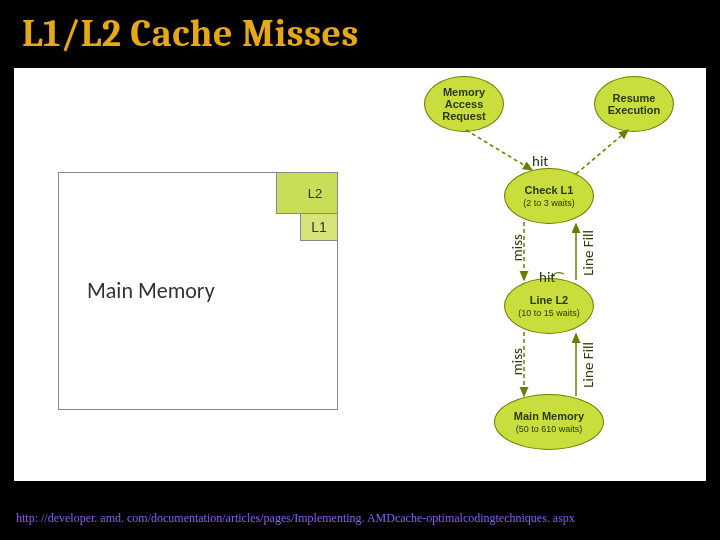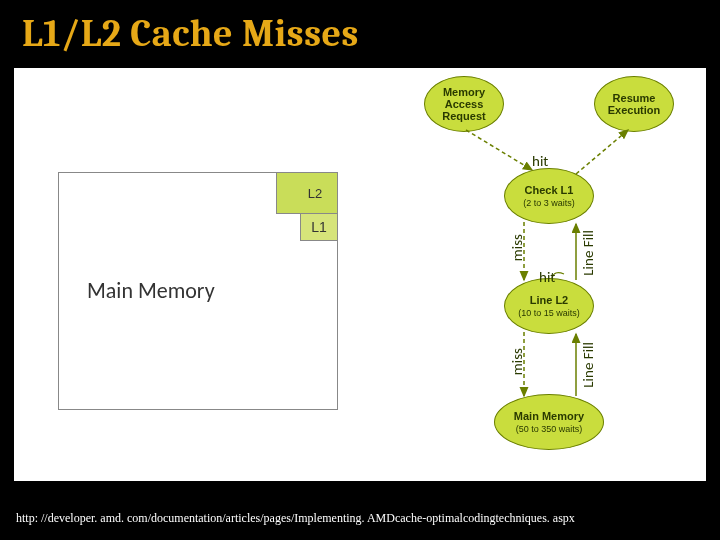--- a/index.html
+++ b/index.html
@@ -1,20 +1,20 @@
 <!DOCTYPE html>
 <html><head>
 <meta charset="utf-8">
 <style>
   * { box-sizing: border-box; margin: 0; padding: 0; }
   html, body { width: 720px; height: 540px; background: #000; font-family: Arial, Helvetica, sans-serif; overflow: hidden; }
   .slide { position: relative; width: 696px; height: 540px; background: #000; }
   .title { position: absolute; left: 22px; top: 12px; font-family: "Cambria", Georgia, serif; font-size: 38px; font-weight: 700; color: #e6a817; letter-spacing: 0.5px; }
   .content { position: absolute; left: 14px; top: 68px; width: 692px; height: 413px; background: #fff; }
-  .footer { position: absolute; left: 16px; bottom: 14px; color: #ffffff; font-size: 12px; font-family: Georgia, "Times New Roman", serif; }
+  .footer { position: absolute; left: 16px; bottom: 14px; color: #8b5cf6; font-size: 12px; font-family: Georgia, "Times New Roman", serif; }
   
   .mem-wrap { position: absolute; left: 44px; top: 84px; width: 280px; height: 260px; }
   .mem-box { position: absolute; left: 0; top: 20px; width: 280px; height: 238px; border: 1px solid #888; background: #fff; }
   .mem-label { position: absolute; left: 28px; top: 104px; font-size: 22px; color: #333; font-family: Calibri, Arial, sans-serif; }
   .l2-box { position: absolute; right: -1px; top: -1px; width: 62px; height: 42px; border: 1px solid #888; background: #c9dd59; display: flex; align-items: center; justify-content: center; font-size: 13px; color: #333; padding-left: 16px; }
   .l1-box { position: absolute; right: -1px; top: 40px; width: 38px; height: 28px; border: 1px solid #888; background: #d6e47a; display: flex; align-items: center; justify-content: center; font-size: 14px; color: #333; }
   
   .flow { position: absolute; left: 390px; top: 6px; width: 290px; height: 400px; }
   .node { position: absolute; border: 1.5px solid #6a7f00; border-radius: 50%; background: #c9dd3d; display: flex; flex-direction: column; align-items: center; justify-content: center; color: #2a3a00; text-align: center; }
   .node .nm { font-weight: 700; font-size: 11px; line-height: 1.1; }
@@ -55,21 +55,21 @@
         <div class="sub">(2 to 3 waits)</div>
       </div>
 
       <div class="node n-check" style="left:100px; top:204px;">
         <div class="nm">Line L2</div>
         <div class="sub">(10 to 15 waits)</div>
       </div>
 
       <div class="node n-main" style="left:90px; top:320px;">
         <div class="nm">Main Memory</div>
-        <div class="sub">(50 to 350 waits)</div>
+        <div class="sub">(50 to 610 waits)</div>
       </div>
 
       <svg style="position:absolute; left:0; top:0; width:290px; height:400px; pointer-events:none;">
         <defs>
           <marker id="ah" markerWidth="8" markerHeight="8" refX="6" refY="3" orient="auto">
             <path d="M0,0 L7,3 L0,6 Z" fill="#6a7f00"></path>
           </marker>
         </defs>
 
         <line x1="62" y1="56" x2="128" y2="96" stroke="#6a7f00" stroke-width="1.5" stroke-dasharray="4 3" marker-end="url(#ah)"></line>

